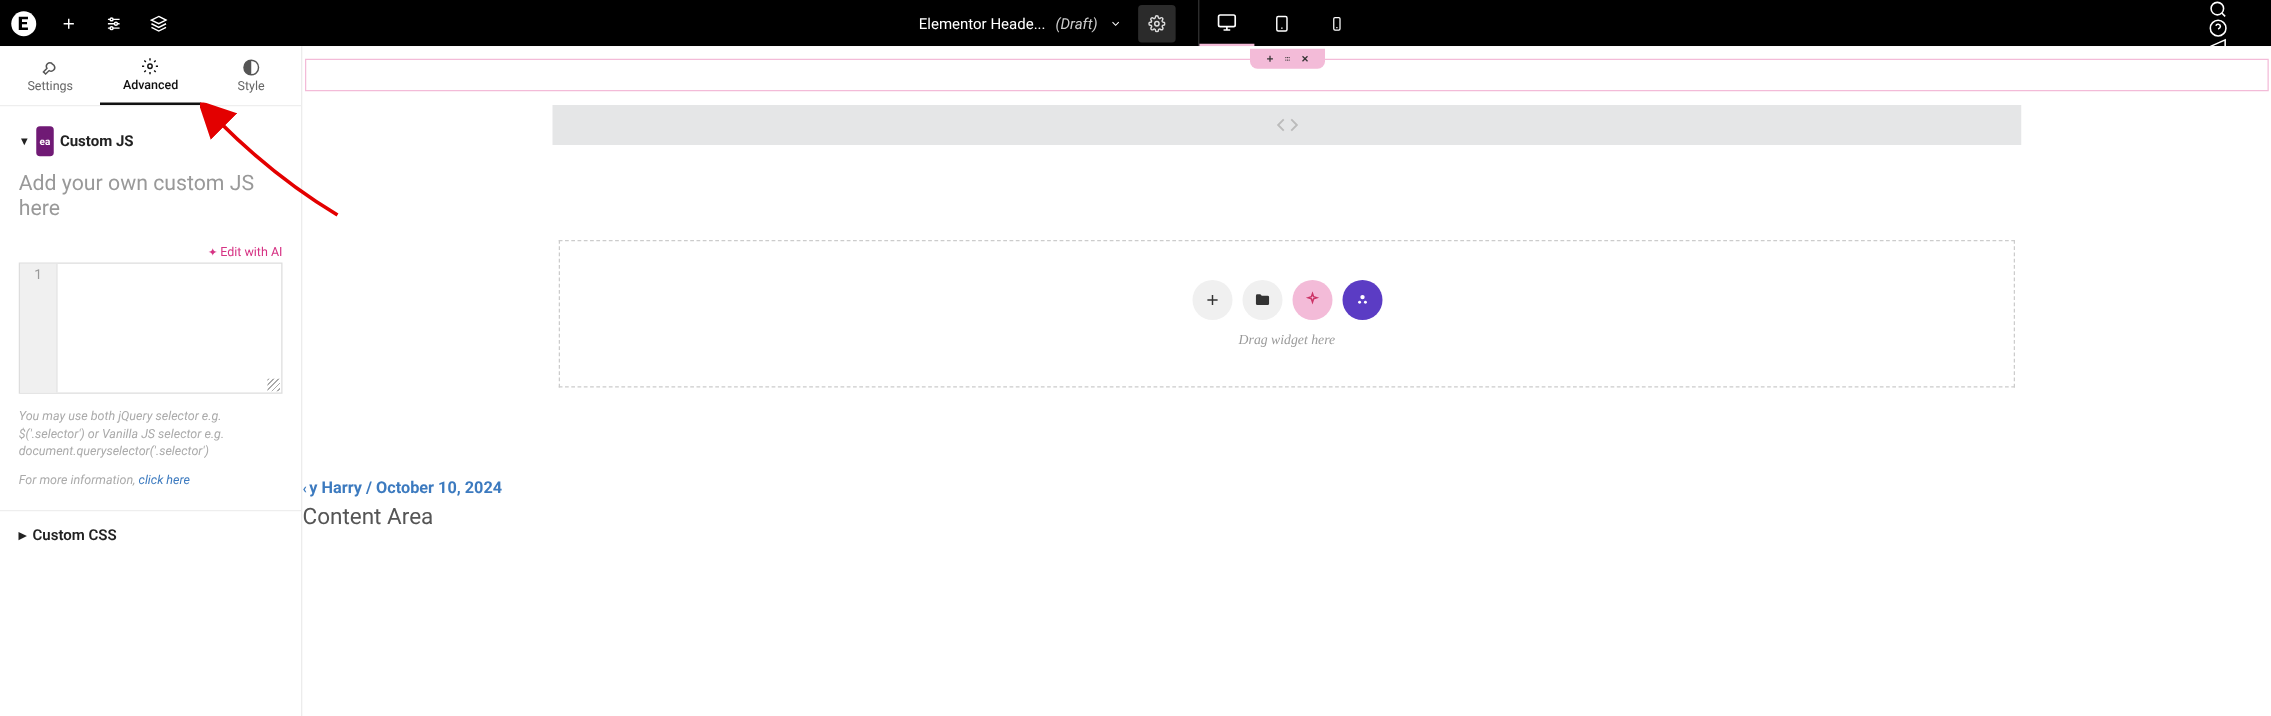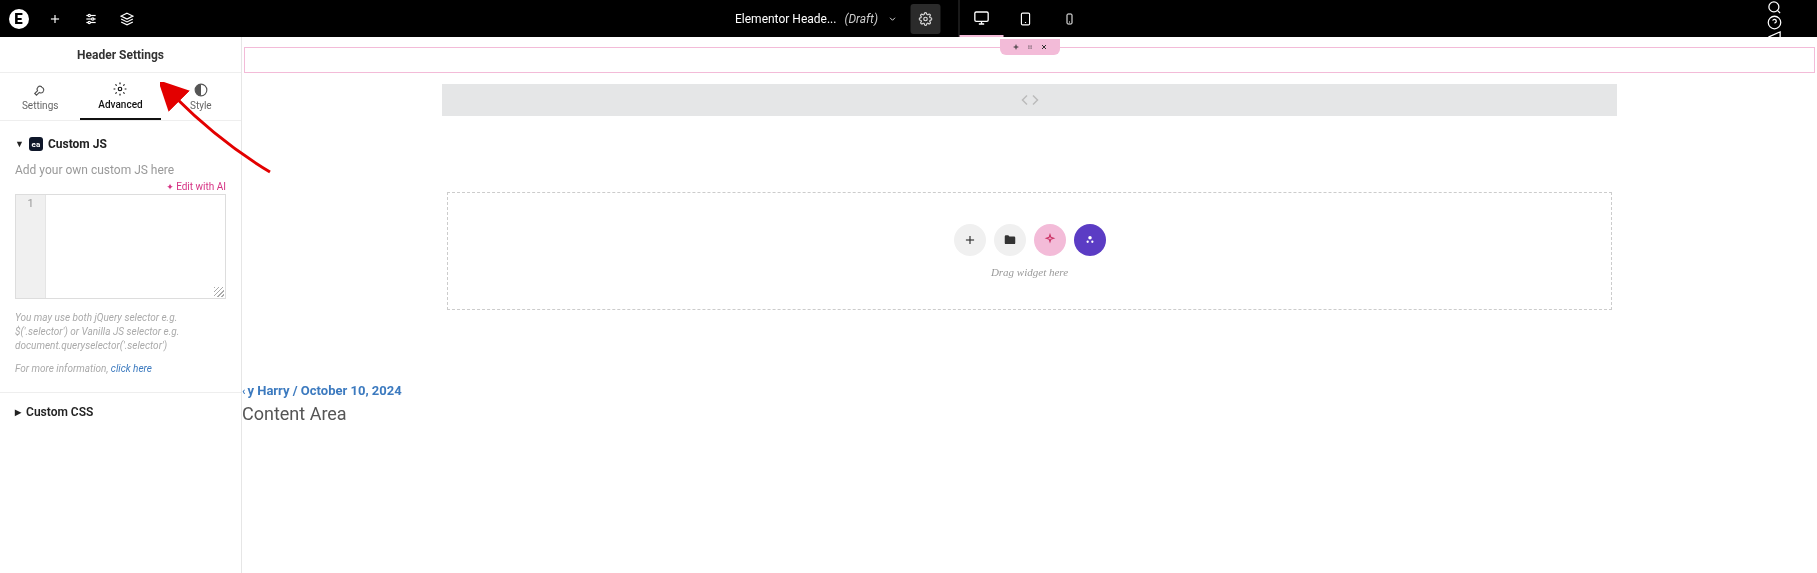--- a/index.html
+++ b/index.html
@@ -32,22 +32,22 @@
 .sidebar-tabs { display: flex; height: 48px; border-bottom: 1px solid #eee; }
 .sidebar-tab { flex: 1; display: flex; flex-direction: column; align-items: center; justify-content: center; cursor: pointer; gap: 3px; text-align: right; }
 .sidebar-tab svg { width: 14px; height: 14px; color: #555; }
 .sidebar-tab span { font-size: 10px; color: #666; }
 .sidebar-tab.active { border-bottom: 2px solid #111; }
 .sidebar-tab.active span { color: #111; font-weight: 500; }
 .sidebar-tab.active svg { color: #111;}
 .panel-body { padding: 10px 15px; flex: 1; overflow: auto; font-size: 11px; color: #555;}
 .section-title { display: flex; align-items: center; gap: 5px; font-size: 12px; font-weight: 700; color: #222; cursor: pointer; padding: 6px 0;}
 .section-title .caret { font-size: 9px;}
-.badge-ea { display: inline-flex; width: 14px; height: 14px; background: #0f172a; color:#fff; border-radius: 3px; font-size: 8px; align-items: center; justify-content: center; font-weight:700;}
-.help-text { font-size: 12px; color: #999; margin: 6px 0 4px; }
+.badge-ea { display: inline-flex; width: 14px; height: 24px; background: #701a75; color:#fff; border-radius: 3px; font-size: 8px; align-items: center; justify-content: center; font-weight:700;}
+.help-text { font-size: 17px; color: #999; margin: 6px 0 20px; }
 .edit-ai { text-align: right; font-size: 10px; color: #d63384; margin-bottom: 2px; cursor: pointer;}
 .edit-ai::before { content: "✦ "; font-size: 9px;}
 .code-editor { border: 1px solid #ddd; height: 105px; display: flex; background: #fff; position: relative; resize: none; }
 .gutter { width: 30px; background: #f0f0f0; border-right: 1px solid #e5e5e5; text-align: center; font-size: 11px; color: #999; padding-top: 2px;}
 .code-area { flex: 1; }
 .resize-handle { position:absolute; bottom:1px; right:1px; width:10px; height:10px; background: repeating-linear-gradient(135deg, #aaa 0 1px, transparent 1px 3px);}
 .hint { font-size: 10px; color: #aaa; font-style: italic; margin-top: 12px; line-height: 1.4;}
 .hint2 { font-size: 10px; color: #aaa; font-style: italic; margin-top: 10px;}
 .hint2 a { color: #3c7abf; cursor: pointer;}
 .section-divider { border-top: 1px solid #eee; margin: 18px -15px 0; padding: 12px 15px 0; }
@@ -176,23 +176,20 @@
     </button>
     <div class="publish-chevron">
       <svg width="11" height="11" viewBox="0 0 24 24" fill="none" stroke="#000" stroke-width="2">
           <polyline points="6 9 12 15 18 9"></polyline>
         </svg>
     </div>
   </div>
 </div>
 
 <div class="sidebar">
-  <div class="sidebar-header">
-    <span>Header Settings</span>
-  </div>
   <div class="sidebar-tabs">
     <div class="sidebar-tab">
       <svg viewBox="0 0 24 24" fill="none" stroke="currentColor" stroke-width="2">
           <path d="M14.7 6.3a5 5 0 0 0-6.9 6.9L3 18l3 3 4.8-4.8a5 5 0 0 0 6.9-6.9L15 7l-1-1 .7.3z"></path>
         </svg>
       <span>Settings</span>
     </div>
     <div class="sidebar-tab active">
       <svg viewBox="0 0 24 24" fill="none" stroke="currentColor" stroke-width="2">
           <circle cx="12" cy="12" r="3"></circle>

